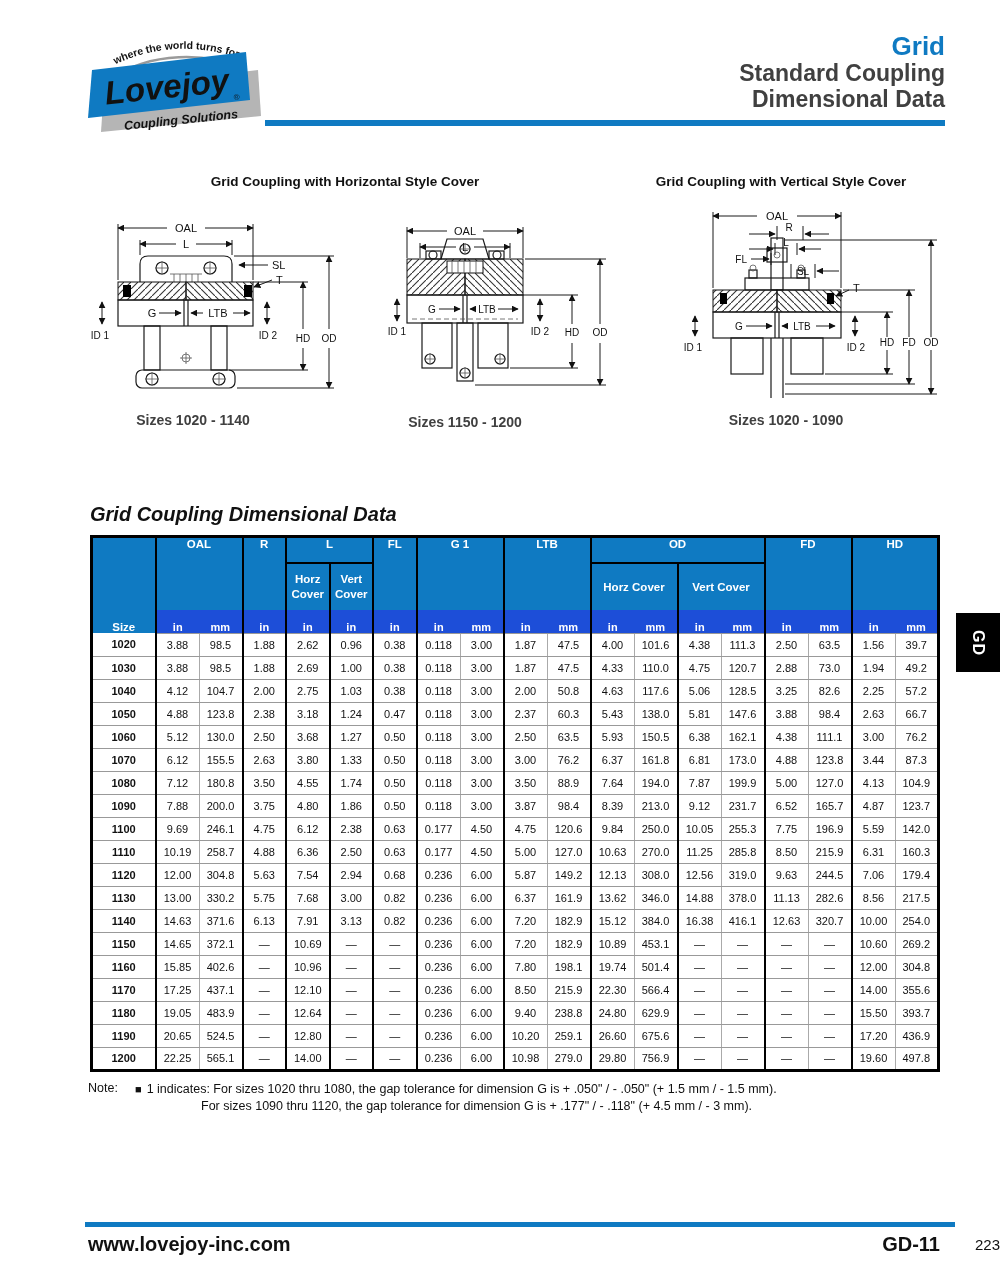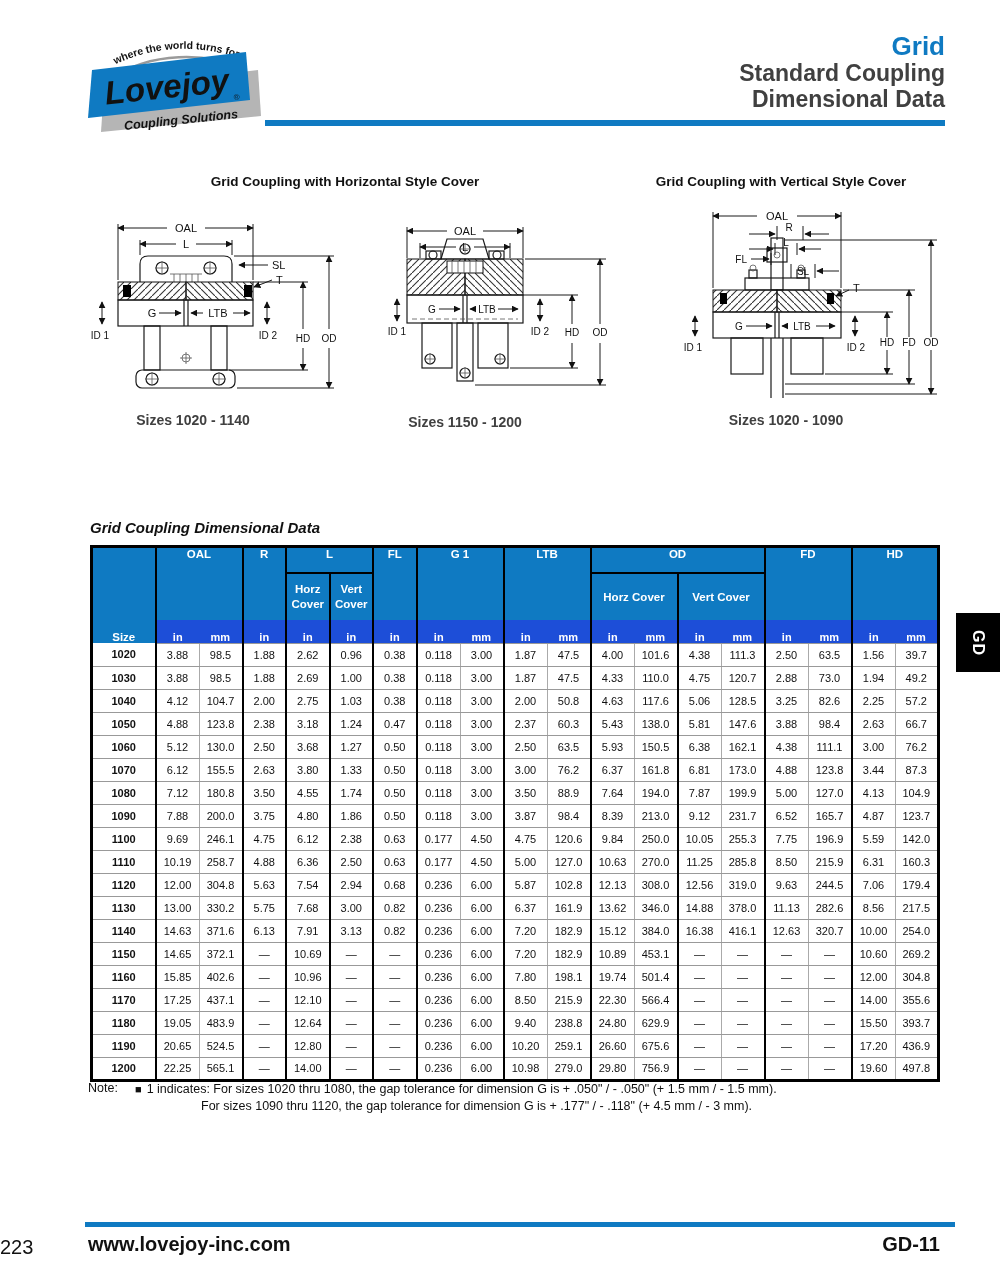--- a/index.html
+++ b/index.html
@@ -18,21 +18,21 @@
   .diag-caption{position:absolute;font-size:14px;font-weight:bold;text-align:center;color:#404040;}
   svg text{font-family:"Liberation Sans", sans-serif;fill:#111;}
   .ln{stroke:#1a1a1a;stroke-width:1.2;fill:none;}
   .dim{stroke:#1a1a1a;stroke-width:1;fill:none;}
   .thin{stroke:#555;stroke-width:.8;fill:none;}
   .dlab{font-size:11px;}
   .dlab10{font-size:10px;}
 
   
   .sheet{position:absolute;left:90px;top:503px;width:852px;}
-  .sheet-title{font-size:15px;font-weight:bold;font-style:italic;margin:16px 0 9px 0;}
+  .sheet-title{font-size:20px;font-weight:bold;font-style:italic;margin:0 0 9px 0;}
   table.dim-table{border-collapse:collapse;table-layout:fixed;width:850px;border:3px solid #000;background:#fff;}
   table.dim-table col.c-size{width:64px;}
   table.dim-table th{background:#0f7ac2;color:#fff;font-weight:bold;font-size:11.5px;padding:0 1px;}
   th.grp{vertical-align:top;padding-top:4px;height:24px;}
   th.size-h{vertical-align:bottom;padding-bottom:5px;text-align:center;}
   th.sub{vertical-align:middle;font-size:11px;line-height:1.3;height:46px;}
   td.unit,tr.units-row td{background:#1d4ed8;color:#fff;font-weight:bold;font-size:11px;
       text-align:center;vertical-align:bottom;padding:0 0 4px 0;height:24px;border-bottom:2px solid #000;}
   table.dim-table td{font-size:11px;text-align:center;height:23px;padding:0 1px;
       border-bottom:1px solid #999;box-sizing:border-box;}
@@ -45,21 +45,21 @@
   .note{position:absolute;left:88px;top:1081px;font-size:12.5px;display:flex;}
   .note-label{width:47px;flex:0 0 47px;}
   .note-lines{line-height:1.38;}
   .note-line2{padding-left:66px;}
   .bullet{font-size:11px;margin-right:5px;}
   .side-tab{position:absolute;left:956px;top:613px;width:44px;height:59px;background:#000;
       display:flex;align-items:center;justify-content:center;}
   .side-tab span{color:#fff;font-weight:bold;font-size:16px;transform:rotate(90deg);letter-spacing:1px;}
   .foot-rule{position:absolute;left:85px;top:1222px;width:870px;height:5px;background:#0f7ac2;}
   .foot-site{position:absolute;left:88px;top:1233px;font-size:20px;font-weight:bold;}
-  .foot-page{position:absolute;left:0;right:0;top:1236px;text-align:left;font-size:20px;}
+  .foot-page{position:absolute;left:0;right:0;top:1236px;text-align:right;font-size:15px;}
   .foot-code{position:absolute;right:60px;top:1233px;font-size:20px;font-weight:bold;}
 </style>
 </head>
 <body>
 
 <div class="page">
 
   <div class="logo">
     <svg viewBox="0 0 185 112" width="185" height="112">
       <defs>
@@ -612,21 +612,21 @@
             <td class="size-cell">1120</td>
             <td class="bl">12.00</td>
             <td class="gl">304.8</td>
             <td class="bl">5.63</td>
             <td class="bl">7.54</td>
             <td class="bl">2.94</td>
             <td class="bl">0.68</td>
             <td class="bl">0.236</td>
             <td class="gl">6.00</td>
             <td class="bl">5.87</td>
-            <td class="gl">102.8</td>
+            <td class="gl">149.2</td>
             <td class="bl">12.13</td>
             <td class="gl">308.0</td>
             <td class="bl">12.56</td>
             <td class="gl">319.0</td>
             <td class="bl">9.63</td>
             <td class="gl">244.5</td>
             <td class="bl">7.06</td>
             <td class="gl">179.4</td>
           </tr>
           <tr>

